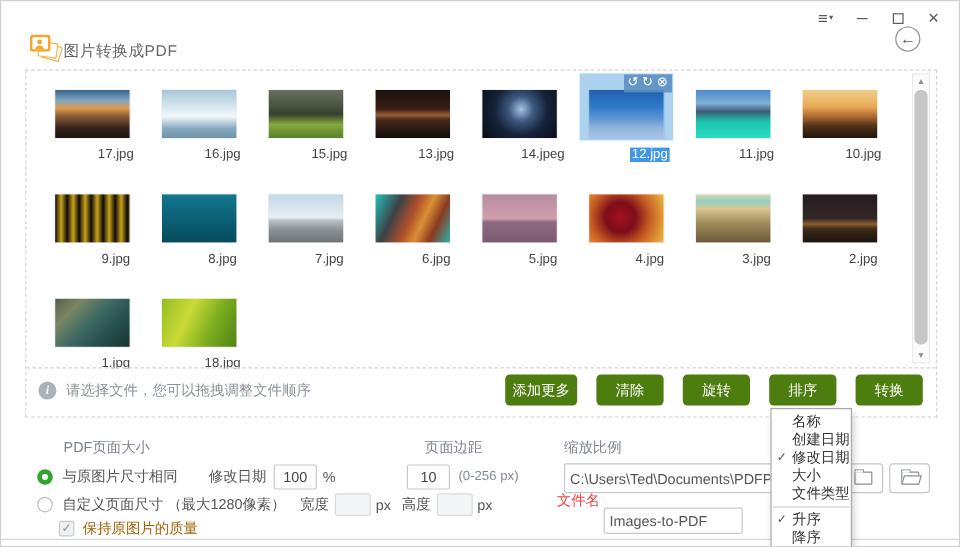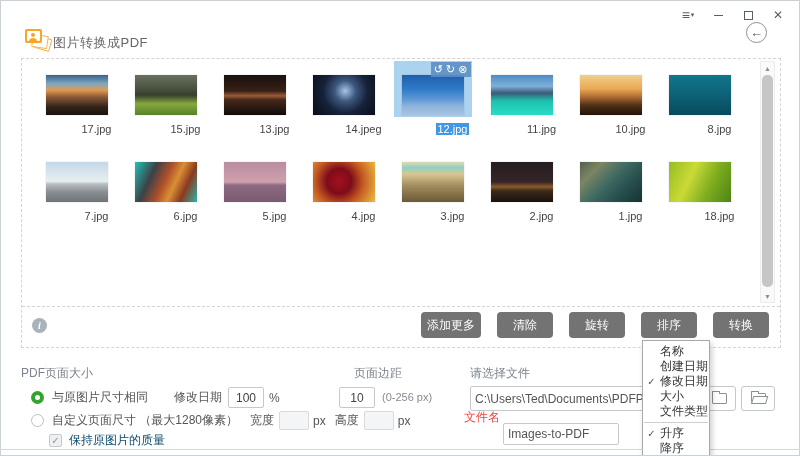--- a/index.html
+++ b/index.html
@@ -43,34 +43,34 @@
   .vscroll{position:absolute;top:2px;right:5px;bottom:44px;width:15px;background:#fafafa;border:1px solid #ececec;box-sizing:border-box;}
   .sb-arrow{position:absolute;left:0;right:0;height:12px;display:flex;align-items:center;justify-content:center;font-size:7px;color:#8a9096;cursor:pointer;}
   .sb-up{top:0;} .sb-down{bottom:0;}
   .sb-thumb{position:absolute;left:1px;right:1px;top:13px;bottom:15px;background:#c6c6c6;border-radius:5px;cursor:pointer;}
 
   
   .status-row{position:absolute;left:0;right:0;bottom:0;height:40px;display:flex;align-items:center;padding:0 11px 4px 10px;box-sizing:border-box;}
   .info-icon{width:15px;height:15px;border-radius:50%;background:#a9b3bc;color:#fff;font:italic bold 10px/15px "Liberation Serif",serif;text-align:center;margin-right:8px;flex:none;}
   .status-text{font-size:12px;color:#8b929b;}
   .actions{margin-left:auto;display:flex;gap:16px;}
-  .abtn{height:26px;min-width:56px;padding:0 6px;background:#737373;border-radius:4px;color:#fff;font-size:12px;line-height:26px;text-align:center;cursor:pointer;box-sizing:border-box;}
+  .abtn{height:26px;min-width:56px;padding:0 6px;background:#4d7c0f;border-radius:4px;color:#fff;font-size:12px;line-height:26px;text-align:center;cursor:pointer;box-sizing:border-box;}
 
   
   .slabel{position:absolute;font-size:12px;color:#7d848c;}
   .opt-row{position:absolute;display:flex;align-items:center;font-size:12px;color:#555;}
   .radio{width:13px;height:13px;border-radius:50%;box-sizing:border-box;flex:none;cursor:pointer;}
   .radio.on{background:#35a42d;position:relative;}
   .radio.on::after{content:"";position:absolute;left:4px;top:4px;width:5px;height:5px;border-radius:50%;background:#fff;}
   .radio.off{border:1px solid #b9bfc6;background:#fff;}
   .chkbox{width:13px;height:13px;border:1px solid #c5cace;background:#eef0f2;border-radius:2px;color:#8e959b;font-size:10px;line-height:11px;text-align:center;margin-right:7px;box-sizing:border-box;flex:none;}
   .tin{border:1px solid #c6c9cc;border-radius:2px;font-family:inherit;font-size:12px;color:#444;box-sizing:border-box;outline:none;background:#fff;height:21px;padding:0 4px;}
   .ctr{text-align:center;}
   .dis{background:#f4f5f6;border-color:#d8dadc;}
-  .gray{color:#0c4a6e;}
+  .gray{color:#a16207;}
   .fold-btn{position:absolute;width:34px;height:25px;border:1px solid #c3c8cd;border-radius:3px;background:#fff;display:flex;align-items:center;justify-content:center;box-sizing:border-box;cursor:pointer;}
   .fold{position:relative;width:15px;height:11px;border:1px solid #8a9096;border-radius:1px;background:#fff;box-sizing:border-box;}
   .fold::before{content:"";position:absolute;top:-3px;left:-1px;width:6px;height:2px;border:1px solid #8a9096;border-bottom:none;border-radius:1px 1px 0 0;background:#fff;}
   .fold.open::after{content:"";position:absolute;left:-1px;bottom:-1px;width:13px;height:6px;background:#fff;border:1px solid #8a9096;transform:skewX(-16deg);transform-origin:bottom left;}
   .bottom-line{position:absolute;left:0;right:0;top:448px;border-top:1px solid #d3d7da;}
 
   
   .sort-menu{position:absolute;left:641px;top:339px;width:68px;background:#fff;border:1px solid #a9a9a9;box-shadow:2px 3px 6px rgba(0,0,0,.2);z-index:40;padding:3px 0;box-sizing:border-box;}
   .mi{display:flex;align-items:center;height:15px;cursor:pointer;}
   .mi .chk{width:17px;text-align:center;font-size:10px;color:#555;flex:none;}
@@ -114,20 +114,26 @@
   <div class="zone">
     <div class="grid">
         <div class="slot">
           <div class="tarea">
             <div class="thumb" style="background: linear-gradient(rgb(57, 99, 139) 0%, rgb(127, 167, 192) 22%, rgb(224, 154, 78) 38%, rgb(138, 90, 56) 55%, rgb(50, 35, 26) 80%, rgb(29, 20, 14) 100%);"></div>
           </div>
           <div class="fname">17.jpg</div>
         </div>
         <div class="slot">
           <div class="tarea">
+            <div class="thumb" style="background: linear-gradient(rgb(167, 198, 216) 0%, rgb(220, 235, 242) 40%, rgb(242, 247, 249) 55%, rgb(134, 170, 191) 80%, rgb(109, 147, 169) 100%);"></div>
+          </div>
+          <div class="fname">16.jpg</div>
+        </div>
+        <div class="slot">
+          <div class="tarea">
             <div class="thumb" style="background: linear-gradient(rgb(106, 112, 97) 0%, rgb(71, 81, 60) 35%, rgb(53, 64, 44) 50%, rgb(134, 168, 62) 72%, rgb(85, 130, 42) 100%);"></div>
           </div>
           <div class="fname">15.jpg</div>
         </div>
         <div class="slot">
           <div class="tarea">
             <div class="thumb" style="background: linear-gradient(rgb(24, 18, 16) 0%, rgb(58, 31, 20) 40%, rgb(154, 92, 56) 52%, rgb(70, 40, 26) 62%, rgb(16, 12, 10) 100%);"></div>
           </div>
           <div class="fname">13.jpg</div>
         </div>
@@ -155,20 +161,26 @@
           <div class="fname">11.jpg</div>
         </div>
         <div class="slot">
           <div class="tarea">
             <div class="thumb" style="background: linear-gradient(rgb(240, 207, 138) 0%, rgb(232, 169, 84) 35%, rgb(176, 106, 50) 55%, rgb(80, 50, 24) 75%, rgb(36, 20, 8) 100%);"></div>
           </div>
           <div class="fname">10.jpg</div>
         </div>
         <div class="slot">
           <div class="tarea">
+            <div class="thumb" style="background: repeating-linear-gradient(90deg, rgb(12, 10, 6) 0px, rgb(202, 163, 28) 5px, rgb(12, 10, 6) 10px);"></div>
+          </div>
+          <div class="fname">9.jpg</div>
+        </div>
+        <div class="slot">
+          <div class="tarea">
             <div class="thumb" style="background: linear-gradient(rgb(17, 118, 140) 0%, rgb(12, 93, 114) 60%, rgb(8, 74, 92) 100%);"></div>
           </div>
           <div class="fname">8.jpg</div>
         </div>
         <div class="slot">
           <div class="tarea">
             <div class="thumb" style="background: linear-gradient(rgb(194, 216, 230) 0%, rgb(232, 238, 242) 48%, rgb(184, 190, 194) 55%, rgb(136, 142, 146) 75%, rgb(110, 116, 120) 100%);"></div>
           </div>
           <div class="fname">7.jpg</div>
         </div>
@@ -219,31 +231,32 @@
     <div class="vscroll">
       <div class="sb-arrow sb-up">▲</div>
       <div class="sb-thumb"></div>
       <div class="sb-arrow sb-down">▼</div>
     </div>
 
     <div class="zone-sep"></div>
 
     <div class="status-row">
       <span class="info-icon">i</span>
+      <span class="status-text">请选择文件，您可以拖拽调整文件顺序</span>
       <div class="actions">
           <div class="abtn">添加更多</div>
           <div class="abtn">清除</div>
           <div class="abtn">旋转</div>
           <div class="abtn">排序</div>
           <div class="abtn">转换</div>
         </div>
     </div>
   </div>
 
-  <div class="slabel" style="left:20px;top:364px;">PDF页面大小</div>
+  <div class="slabel" style="left:52px;top:364px;">PDF页面大小</div>
 
   <div class="opt-row" style="left:30px;top:386px;">
     <span class="radio on"></span>
     <span style="margin-left:8px;font-family:Liberation Serif, serif;">与原图片尺寸相同</span>
     <span style="margin-left:26px;">修改日期</span>
     <input class="tin ctr" style="width: 36px; margin-left: 6px;" value="100">
     <span style="margin-left:5px;">%</span>
   </div>
 
   <div class="opt-row" style="left:30px;top:410px;">
@@ -259,21 +272,21 @@
 
   <div class="opt-row" style="left:48px;top:431px;">
     <span class="chkbox">✓</span>
     <span class="gray">保持原图片的质量</span>
   </div>
 
   <div class="slabel" style="left:353px;top:364px;">页面边距</div>
   <input class="tin ctr" style="position: absolute; left: 338px; top: 386px; width: 36px;" value="10">
   <div class="slabel" style="left:381px;top:390px;font-size:11px;color:#858b92;">(0-256 px)</div>
 
-  <div class="slabel" style="left:469px;top:364px;">请选择文件</div>
+  <div class="slabel" style="left:469px;top:364px;">缩放比例</div>
   <input class="tin" style="position: absolute; left: 469px; top: 385px; width: 227px; height: 25px; color: rgb(85, 85, 85);" value="C:\Users\Ted\Documents\PDFPai">
   <div class="fold-btn" style="left:701px;top:385px;">
       <span class="fold"></span>
     </div>
   <div class="fold-btn" style="left:740px;top:385px;">
       <span class="fold open"></span>
     </div>
 
   <div class="slabel" style="left:463px;top:408px;color:#ef4444;">文件名</div>
   <input class="tin" style="position: absolute; left: 502px; top: 422px; width: 116px; height: 22px; color: rgb(85, 85, 85);" value="Images-to-PDF">

